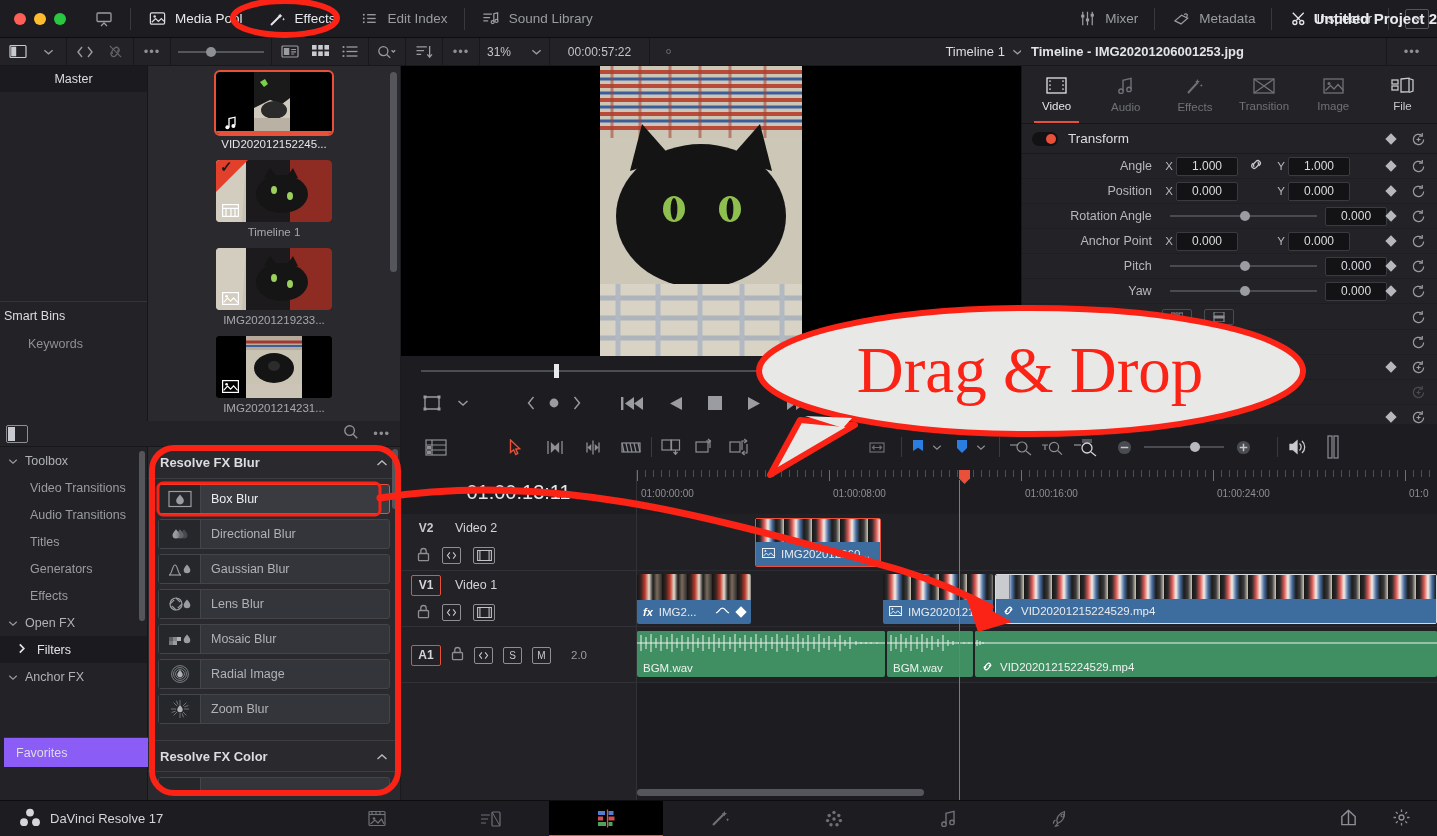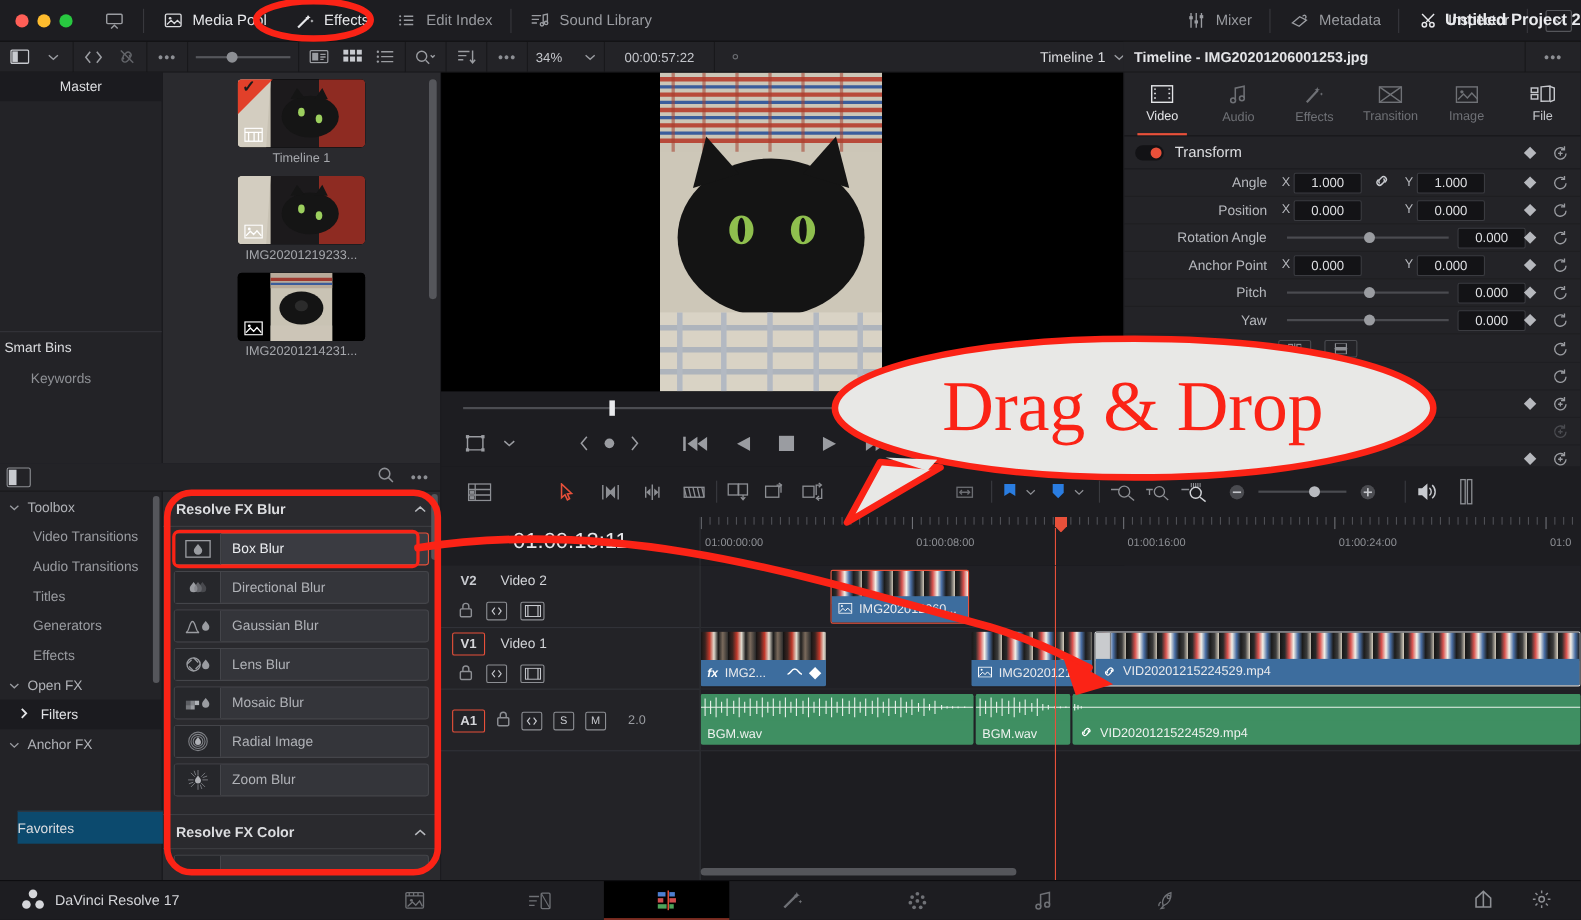--- a/index.html
+++ b/index.html
@@ -126,21 +126,21 @@
   .fxp-box { width:22px; height:18px; border:1px solid #8d8f94; border-radius:2px; margin-left:6px; position:relative; }
   .fxp-box::after{content:"";position:absolute;left:1px;top:1px;bottom:1px;width:7px;background:#c8cacf;}
   .fx-search { margin-left:auto; display:flex; align-items:center; gap:14px; padding-right:10px; color:#8d8f94; }
 
   .fxtree { position:absolute; left:0; top:447px; width:148px; height:353px; background:#232327; border-right:1px solid #161619; }
   .fxt-row { height:27px; display:flex; align-items:center; font-size:12.5px; color:#9a9ca1; padding-left:8px; gap:7px; }
   .fxt-row.group { color:#b0b2b7; }
   .fxt-row.sel { background:#1b1b1f; color:#e3e4e7; }
   .fxt-row.indent { padding-left:30px; }
   .fxt-scroll { position:absolute; right:2px; top:4px; width:6px; height:170px; background:#55565b; border-radius:3px; }
-  .fav-bar { position:absolute; left:16px; bottom:33px; width:148px; height:30px; background:#0c4a6e; border-top:1px solid #34343a; display:flex; align-items:center; padding-left:0; font-size:12.5px; color:#dcdde0; }
+  .fav-bar { position:absolute; left:4px; bottom:33px; width:148px; height:30px; background:#8b5cf6; border-top:1px solid #34343a; display:flex; align-items:center; padding-left:12px; font-size:12.5px; color:#dcdde0; }
 
   .fxlist { position:absolute; left:148px; top:447px; width:252px; height:353px; background:#2a2a2e; overflow:hidden; }
   .fxsec {
     height:32px; display:flex; align-items:center; justify-content:space-between;
     padding:0 12px; font-size:13px; color:#dcdde0; font-weight:bold;
     border-bottom:1px solid #3c3d42;
   }
   .fxitem {
     margin:5px 10px; height:30px; background:#34353a; border:1px solid #44454a; border-radius:3px;
     display:flex; align-items:center; gap:10px; color:#b0b2b7; font-size:12.5px;
@@ -419,21 +419,21 @@
           </svg>
       </div>
     </div>
     <div class="b2seg" style="border-right:1px solid #18181b;">
       <div class="b2btn">
           <span style="letter-spacing:1px;font-size:13px;">•••</span>
         </div>
     </div>
 
     <div class="b2seg" style="width:70px;justify-content:space-between;">
-      <span class="b2txt">34%</span>
+      <span class="b2txt">31%</span>
       <span><svg width="11" height="8" viewBox="0 0 12 8" fill="none" stroke="#9a9ca1" stroke-width="1.4">
             <path d="M1.5 2l4.5 4 4.5-4"></path>
           </svg></span>
     </div>
     <div class="b2seg" style="width:100px;justify-content:center;">
       <span class="b2txt">00:00:57:22</span>
     </div>
     <div class="b2seg" style="width:36px;justify-content:center;border-right:none;">
       <span style="width:5px;height:5px;border:1px solid #6a6c71;border-radius:50%;"></span>
     </div>
@@ -475,20 +475,41 @@
     <div class="bin-master">Master</div>
     <div class="bin-lower">
       <div class="bin-row hdr">Smart Bins</div>
       <div class="bin-row sub">Keywords</div>
     </div>
   </div>
 
   <div class="pool">
     <div class="thumb-wrap">
 
+      <div class="thumb-item sel">
+        <div class="thumb-img">
+          <svg width="116" height="62" viewBox="0 0 116 62">
+            <rect width="116" height="62" fill="#000"></rect>
+            <rect x="38" y="0" width="36" height="62" fill="#cfcabd"></rect>
+            <path d="M38 0h36v26l-8 6-12-4-16 8z" fill="#1a1a1a"></path>
+            <ellipse cx="58" cy="38" rx="13" ry="9" fill="#2a2a2a"></ellipse>
+            <path d="M38 46h36v16H38z" fill="#b9b2a4"></path>
+            <path d="M44 10l5-3 3 5-4 3z" fill="#7ccf4e"></path>
+          </svg>
+          <span class="badge">
+            <svg width="13" height="14" viewBox="0 0 13 14" fill="#fff">
+                <path d="M5 11.2V2.6l6-1.4v8.1" fill="none" stroke="#fff" stroke-width="1.3"></path>
+                <circle cx="3.4" cy="11.3" r="2"></circle>
+                <circle cx="9.4" cy="9.9" r="2"></circle>
+              </svg>
+          </span>
+          <div style="position:absolute;left:0;right:0;bottom:0;height:3px;background:#e8503a;"></div>
+        </div>
+        <div class="thumb-cap">VID202012152245...</div>
+      </div>
 
       <div class="thumb-item">
         <div class="thumb-img">
           <svg width="116" height="62" viewBox="0 0 116 62">
             <rect width="116" height="62" fill="#1c1a1c"></rect>
             <rect x="0" y="0" width="30" height="62" fill="#c8c2b4"></rect>
             <rect x="74" y="0" width="42" height="62" fill="#8e2b22"></rect>
             <ellipse cx="66" cy="34" rx="26" ry="19" fill="#151515"></ellipse>
             <path d="M48 18l6-10 7 9zM82 18l-5-10-7 10z" fill="#151515"></path>
             <ellipse cx="58" cy="30" rx="3" ry="4" fill="#9ccf5e"></ellipse>

